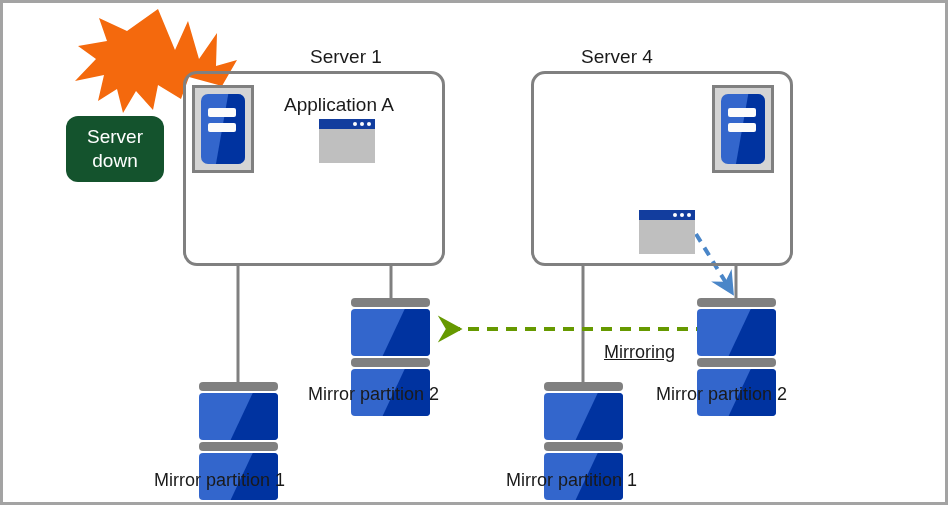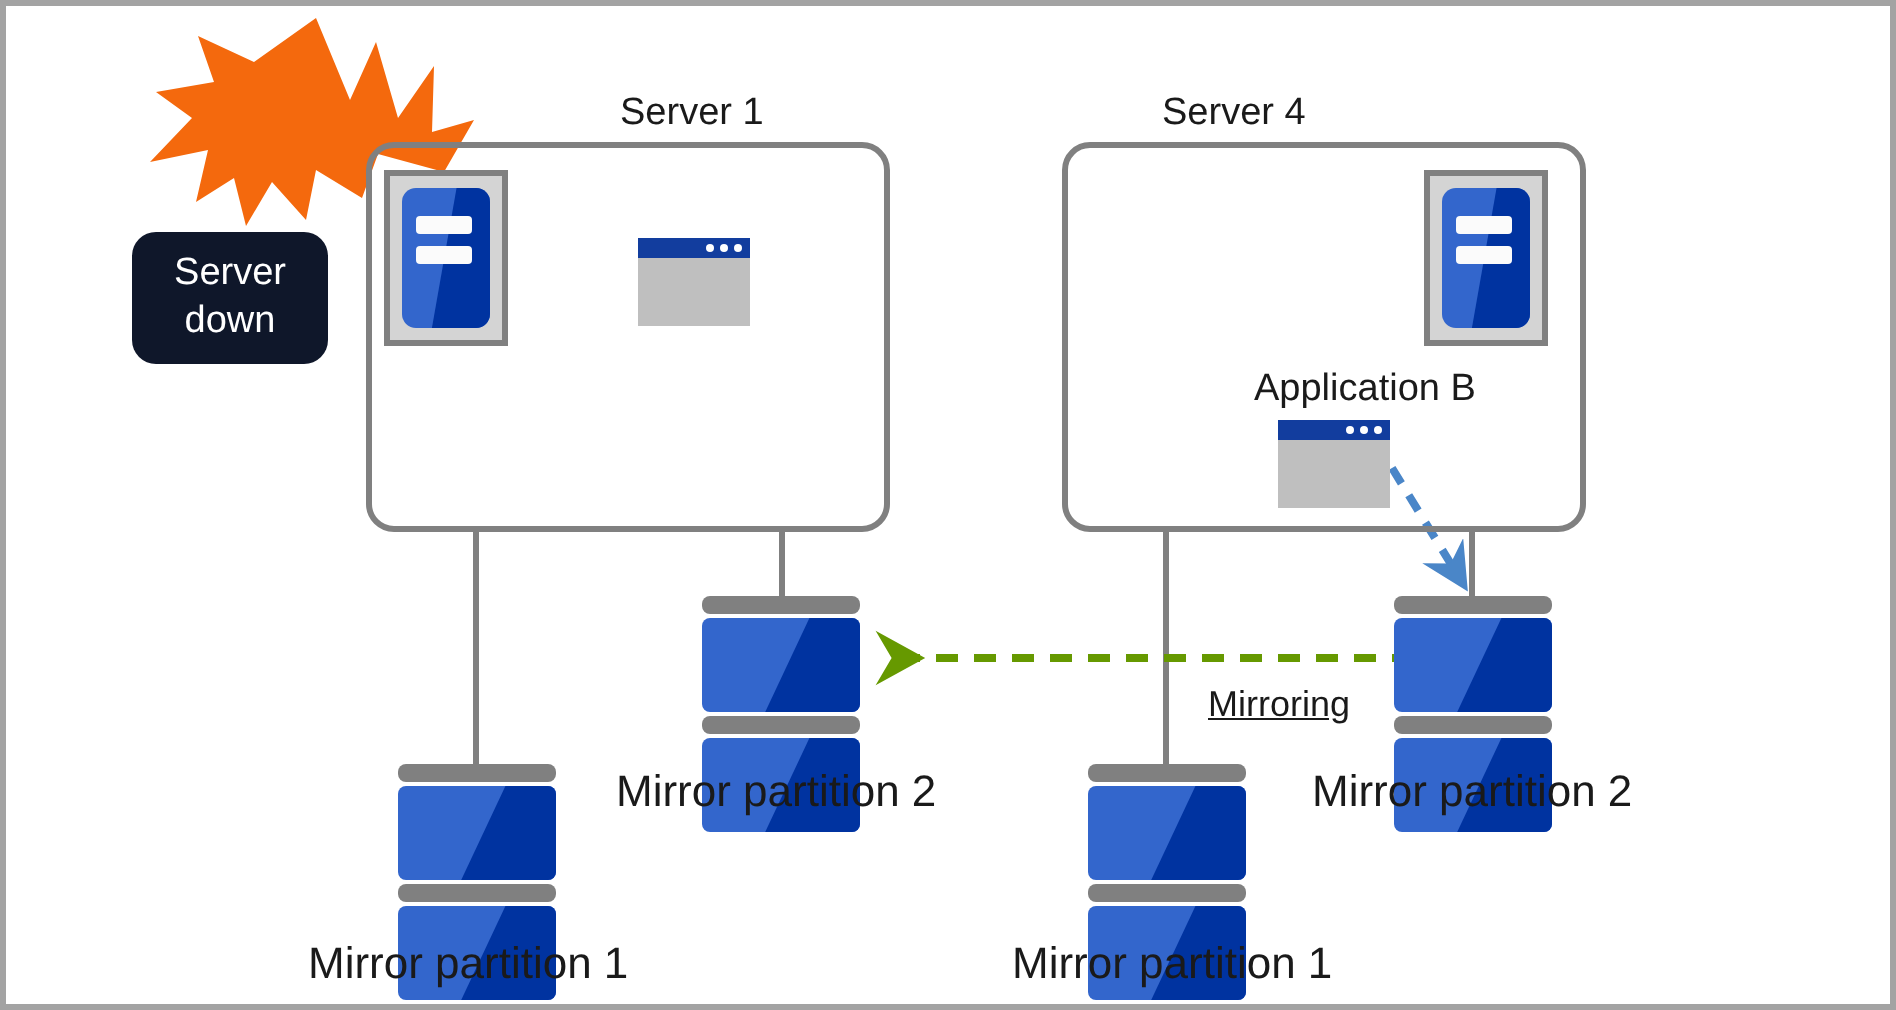--- a/index.html
+++ b/index.html
@@ -19,21 +19,21 @@
 
   
   .lbl{
     position:absolute;
     color:#1a1a1a;
     white-space:nowrap;
     line-height:1;
   }
   .lbl-title{font-size:19px;}
   .lbl-app{font-size:19px;}
-  .lbl-part{font-size:22px;}
+  .lbl-part{font-size:18px;}
   .lbl-mirroring{font-size:18px;}
 
   
   .server-box{
     position:absolute;
     border:3px solid #808080;
     border-radius:14px;
     background:transparent;
     box-sizing:border-box;
   }
@@ -113,21 +113,21 @@
   .disk-body::after{
     content:"";
     position:absolute;inset:0;
     background:#0033a0;
     clip-path:polygon(68% 0%,100% 0%,100% 100%,40% 100%);
   }
 
   
   .badge-down{
     position:absolute;
-    background:#0f172a;
+    background:#14532d;
     border-radius:12px;
     color:#ffffff;
     font-size:19px;
     line-height:1.25;
     text-align:center;
     display:flex;
     flex-direction:column;
     align-items:center;
     justify-content:center;
     box-sizing:border-box;
@@ -177,20 +177,21 @@
 
   <div class="server-box" style="left:180px;top:68px;width:262px;height:195px;"></div>
 
   <div class="tower" style="left:189px;top:82px;width:62px;height:88px;">
     <div class="tower-body">
       <div class="tower-bar b1"></div>
       <div class="tower-bar b2"></div>
     </div>
   </div>
 
+  <div class="lbl lbl-app" style="left:281px;top:92px;">Application  A</div>
 
   <div class="appwin" style="left:316px;top:116px;width:56px;height:44px;">
     <div class="appwin-title">
       <span class="appwin-dots">
         <i></i>
           <i></i>
           <i></i>
       </span>
     </div>
   </div>
@@ -199,21 +200,20 @@
 
   <div class="server-box" style="left:528px;top:68px;width:262px;height:195px;"></div>
 
   <div class="tower" style="left:709px;top:82px;width:62px;height:88px;">
     <div class="tower-body">
       <div class="tower-bar b1"></div>
       <div class="tower-bar b2"></div>
     </div>
   </div>
 
-  <div class="lbl lbl-app" style="left:624px;top:182px;">Application  B</div>
 
   <div class="appwin" style="left:636px;top:207px;width:56px;height:44px;">
     <div class="appwin-title">
       <span class="appwin-dots">
         <i></i>
           <i></i>
           <i></i>
       </span>
     </div>
   </div>

